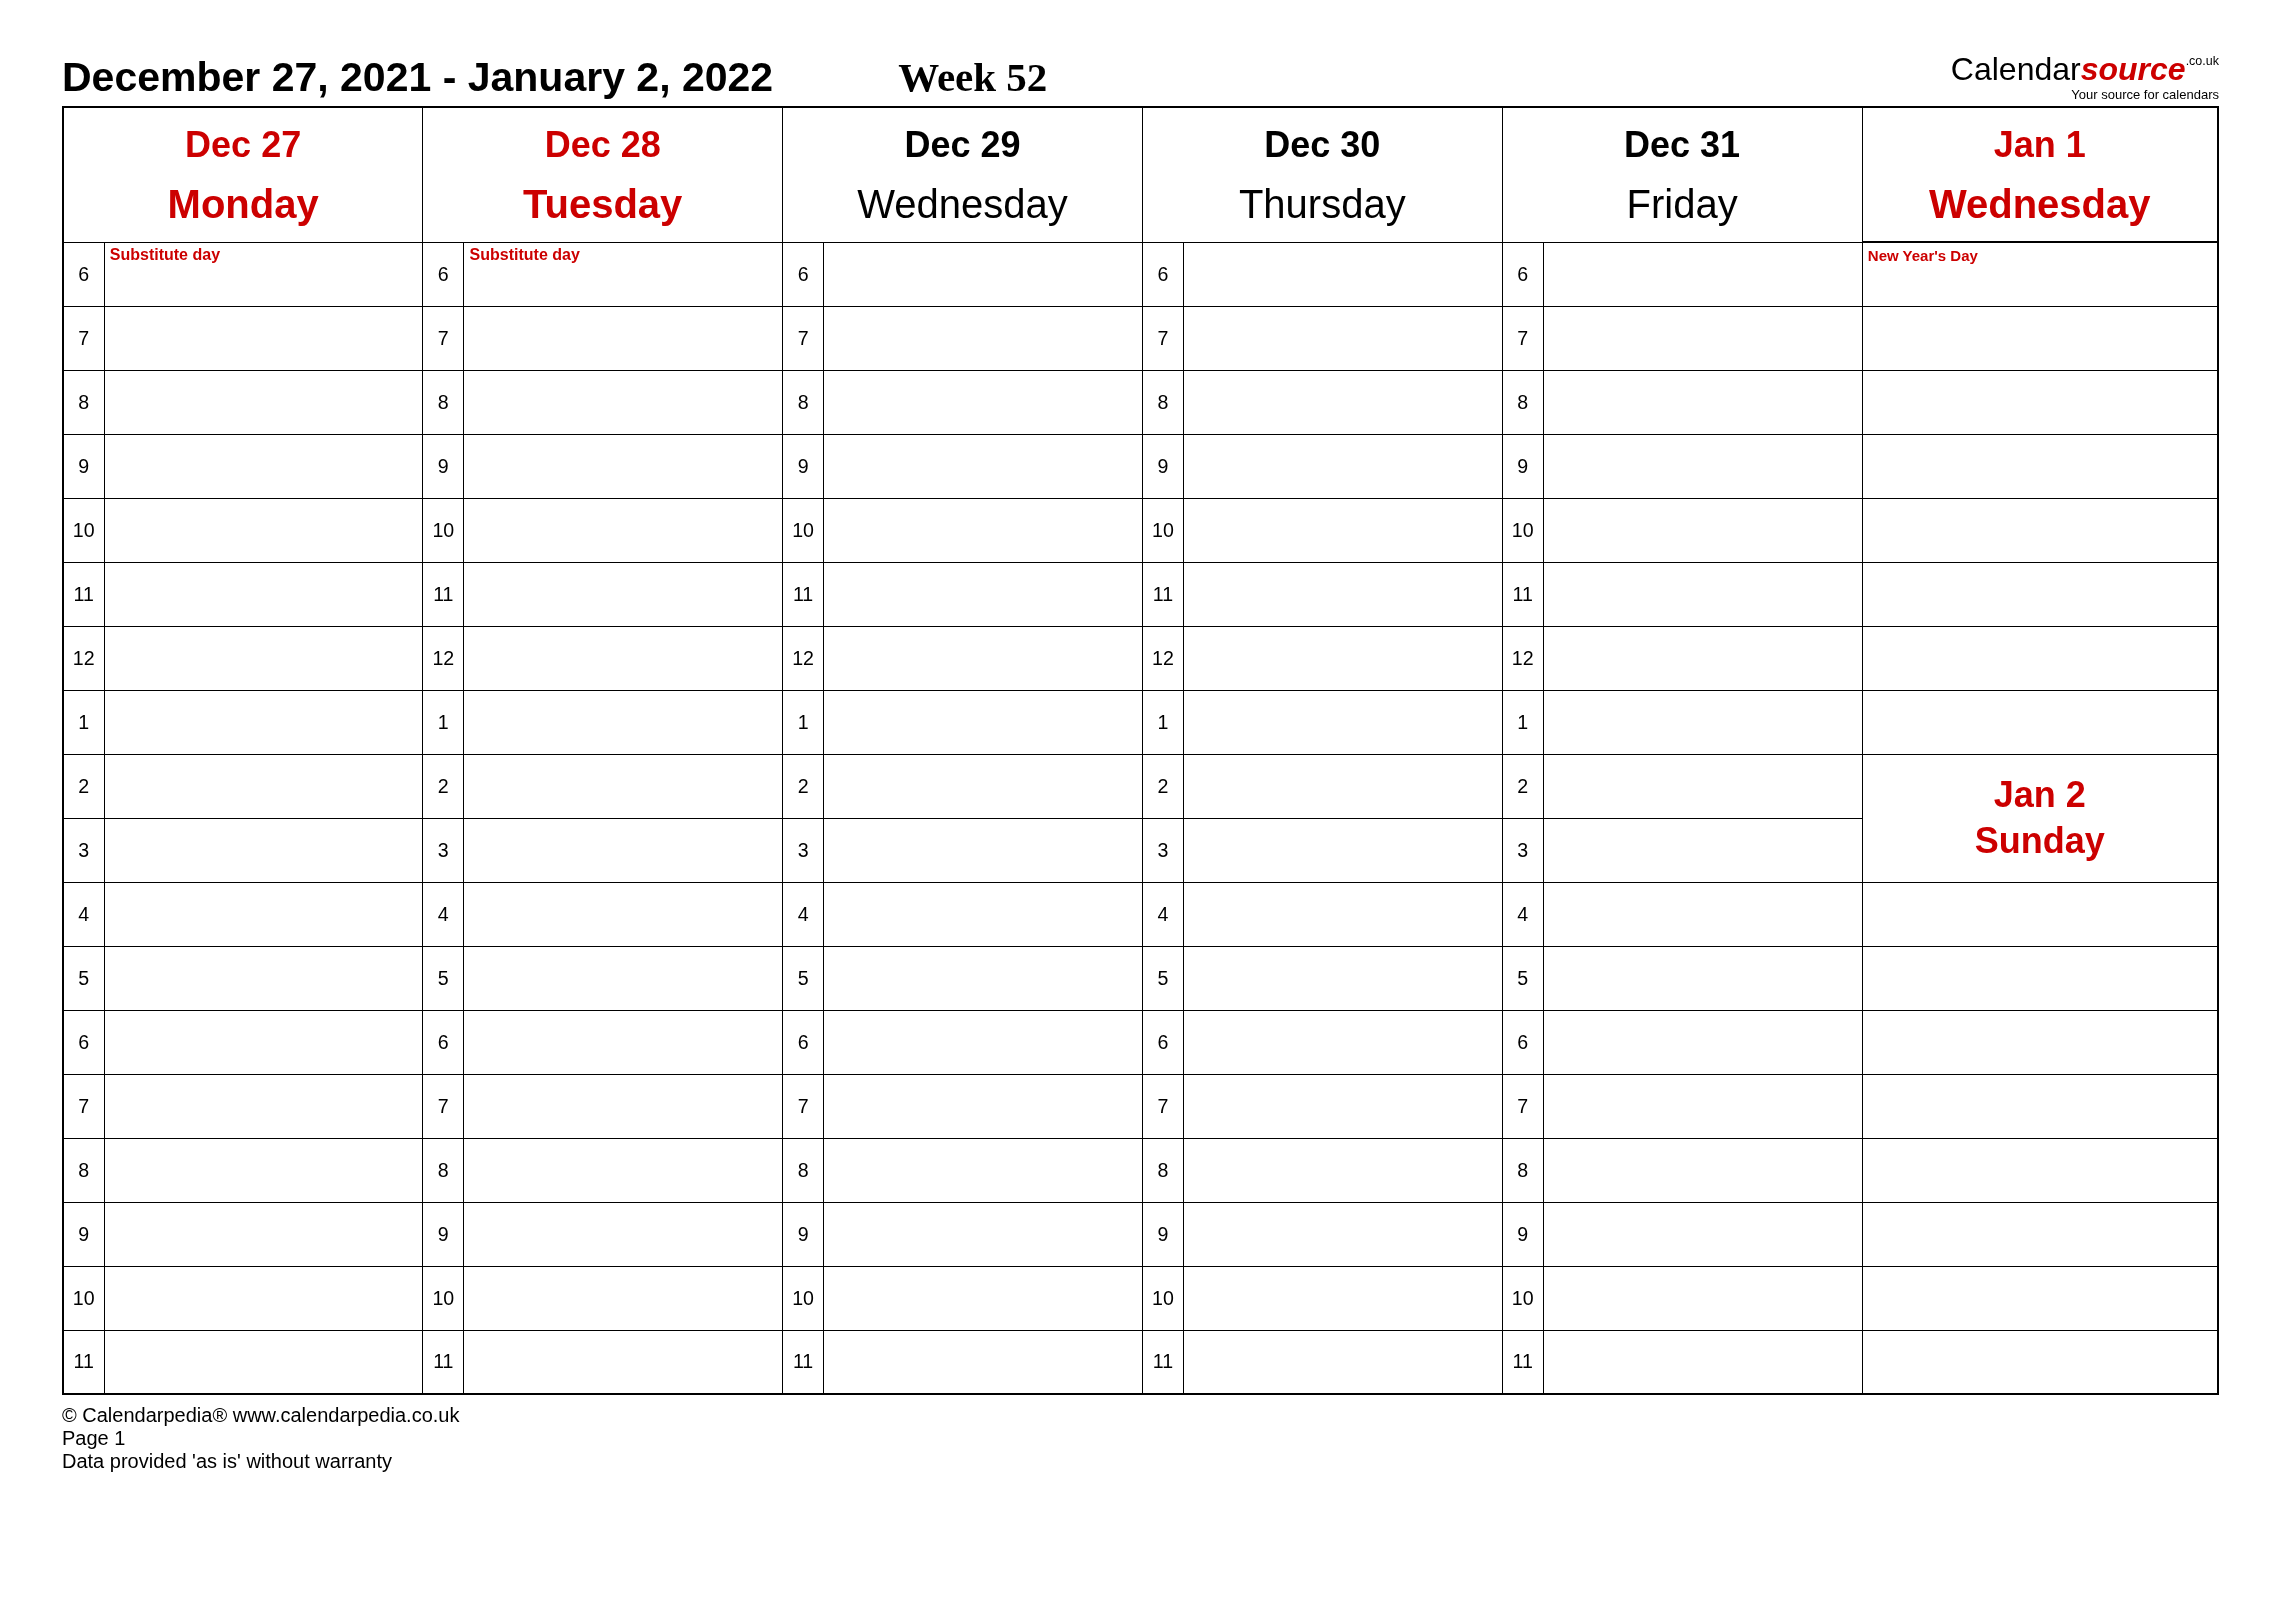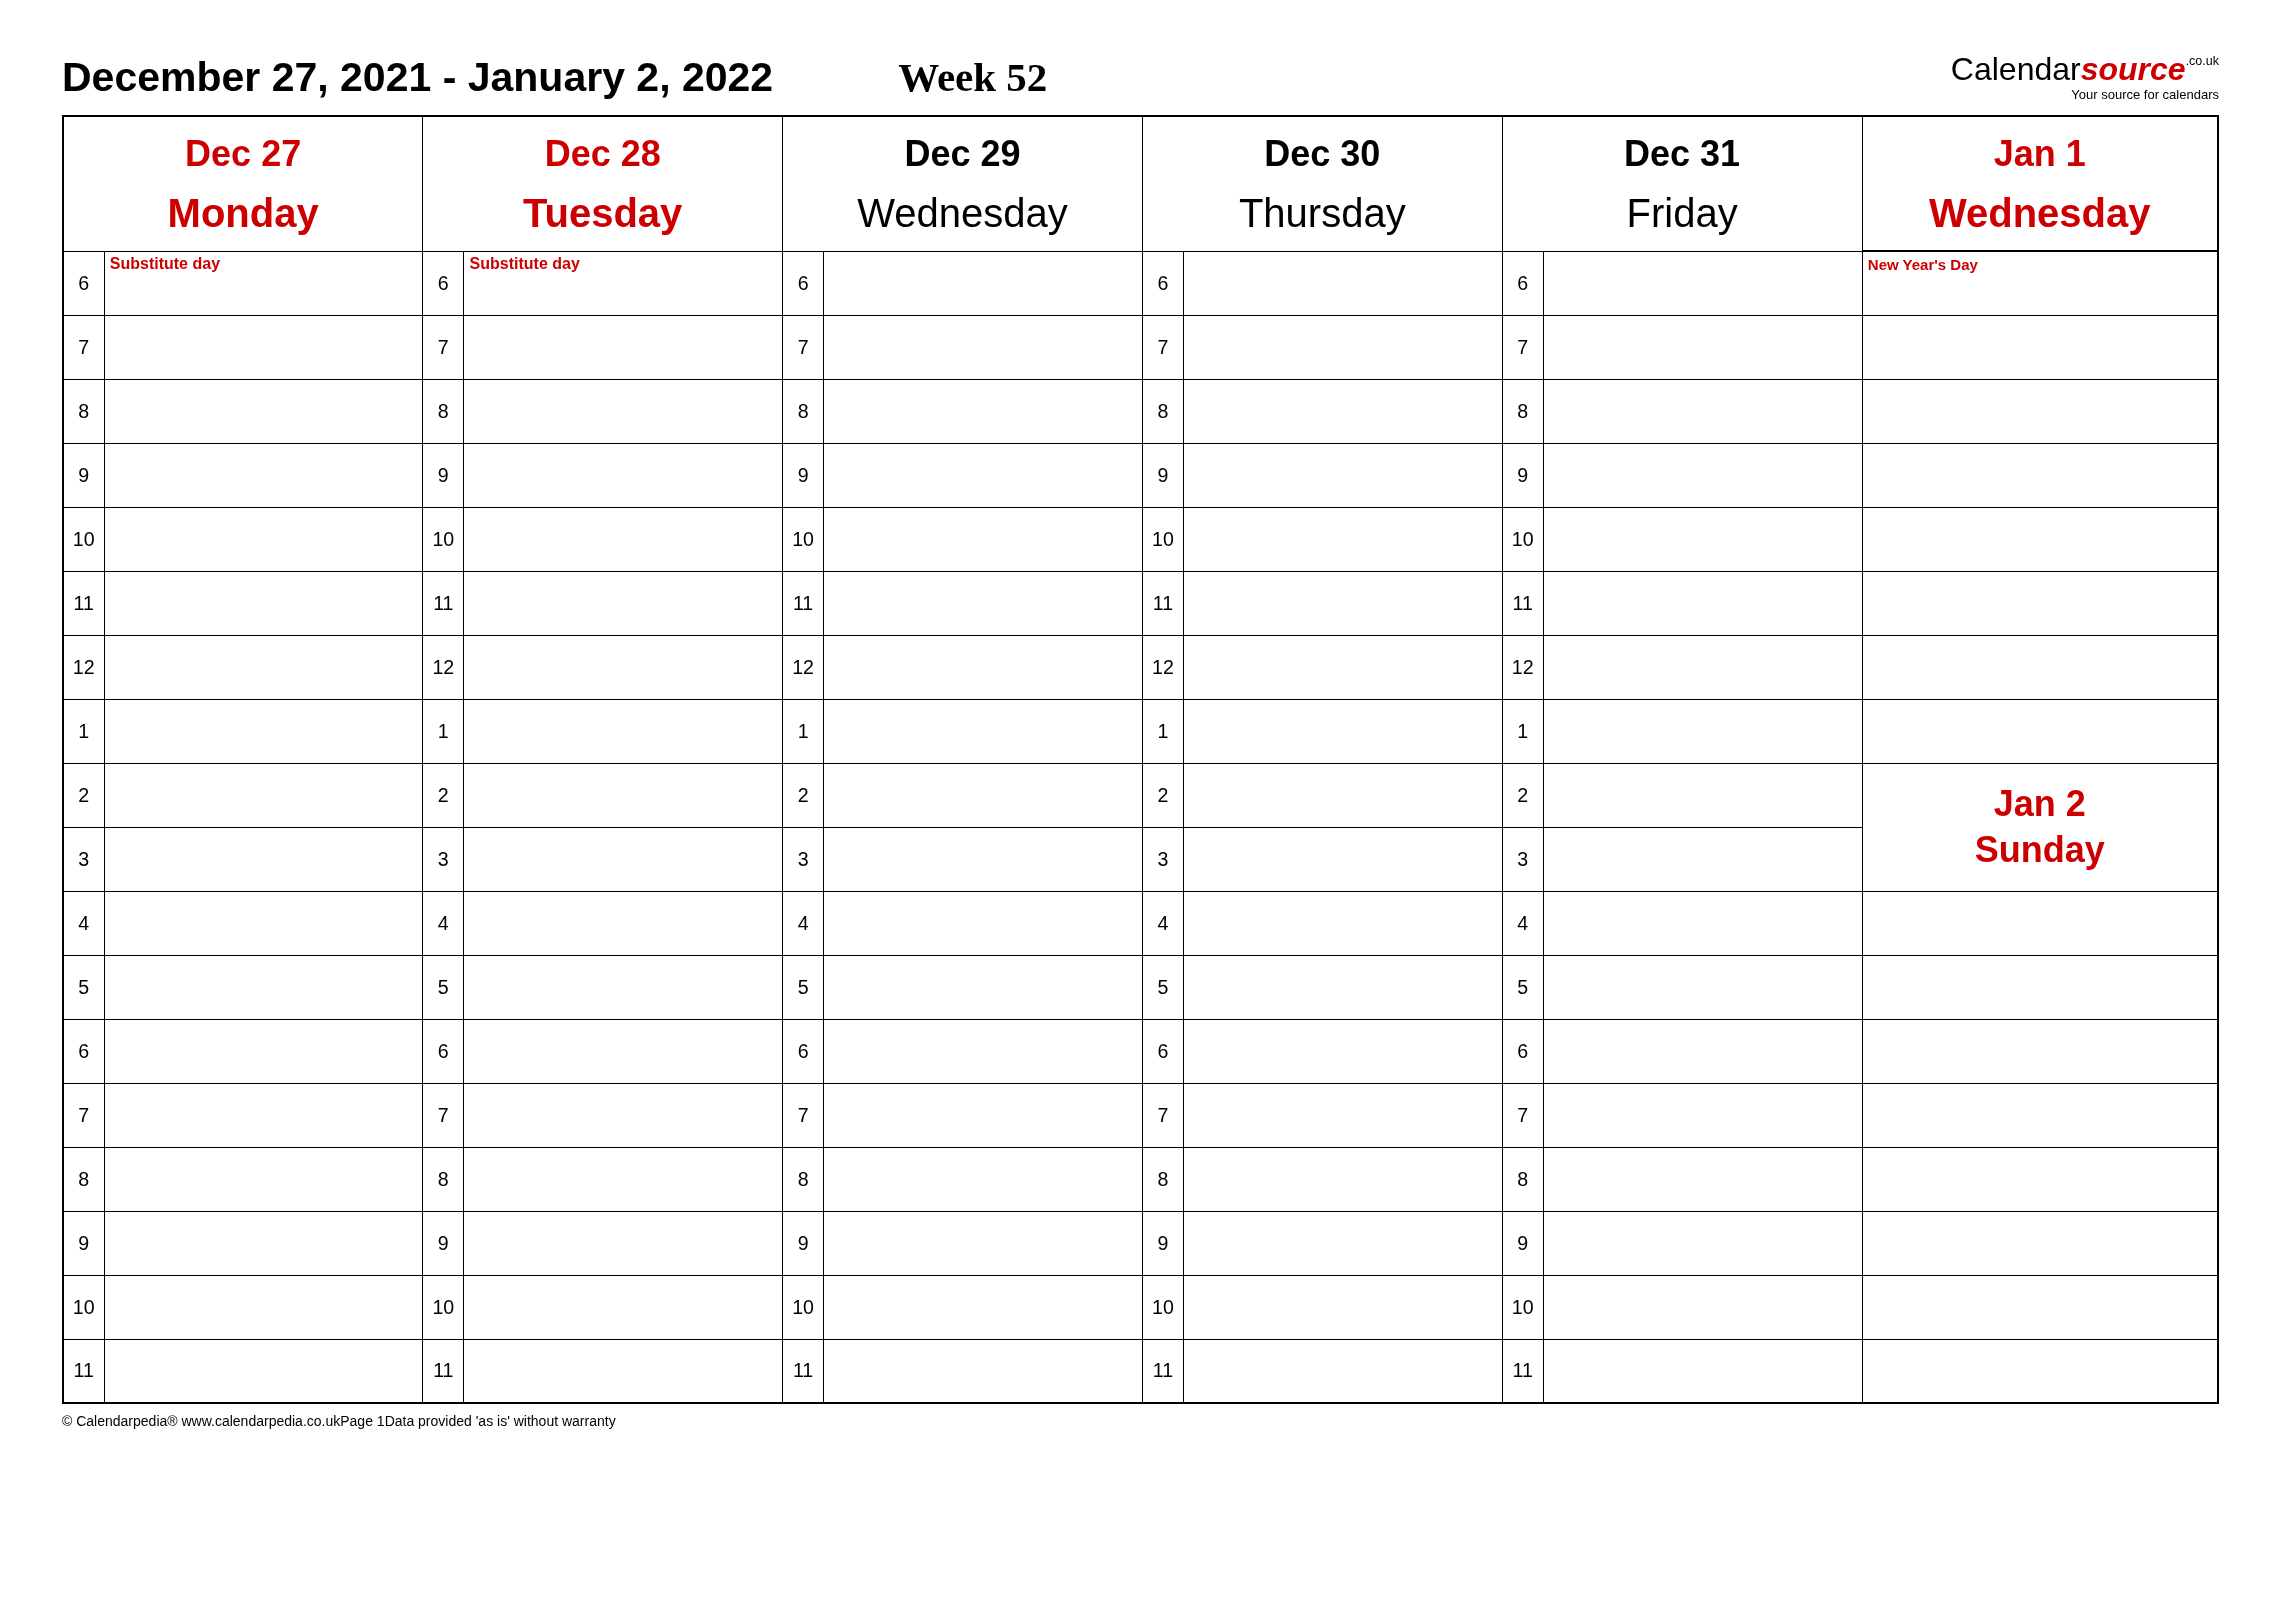--- a/index.html
+++ b/index.html
@@ -8,21 +8,21 @@
     font-family: Arial, Helvetica, sans-serif;
     width: 2281px;
     height: 1624px;
     padding: 53px 62px 36px 62px;
     color: #000;
   }
   .header {
     display: flex;
     align-items: flex-start;
     justify-content: space-between;
-    margin-bottom: 13px;
+    margin-bottom: 4px;
   }
   .header-left { display: flex; align-items: baseline; gap: 125px; }
   .date-range { font-size: 41px; font-weight: bold; }
   .week-label { font-size: 41px; font-weight: bold; font-family: Liberation Serif, serif; }
   .brand { text-align: right; }
   .brand-name { font-size: 32px; font-weight: normal; line-height: 1; }
   .brand-name .cal { color: #000; }
   .brand-name .pedia { color: #c00; font-style: italic; font-weight: bold; }
   .brand-name .tld { font-size: 12.5px; color: #000; vertical-align: super; position: relative; top: -3.6px; }
   .brand-tag { font-size: 13px; color: #000; margin-top: 1.8px; }
@@ -70,23 +70,24 @@
     border-top: 2.7px solid #000;
     border-bottom: 2.7px solid #000;
   }
   td.weekend-head .date { font-size: 36px; font-weight: bold; color: #c00; display:block; }
   td.weekend-head .dow  { font-size: 36px; font-weight: bold; color: #c00; display:block; margin-top:3.6px; }
   td.weekend-slot { border-left: 0.9px solid #000; }
   td.weekend-note { color:#c00; font-weight:bold; font-size:15px; vertical-align:top; padding:3.6px 5.3px; }
 
   .footer {
     display: flex;
-    justify-content: flex-start;
-    font-size: 14px;
+    justify-content: space-between;
+    font-size: 20px;
     margin-top: 9px;
+    flex-direction: column;
   }
 
   col.hourcol { width: 41px; }
   col.daycol  { }
   col.wkcol   { width: 356px; }
 </style>
 </head>
 <body>
 
 <div class="header">

